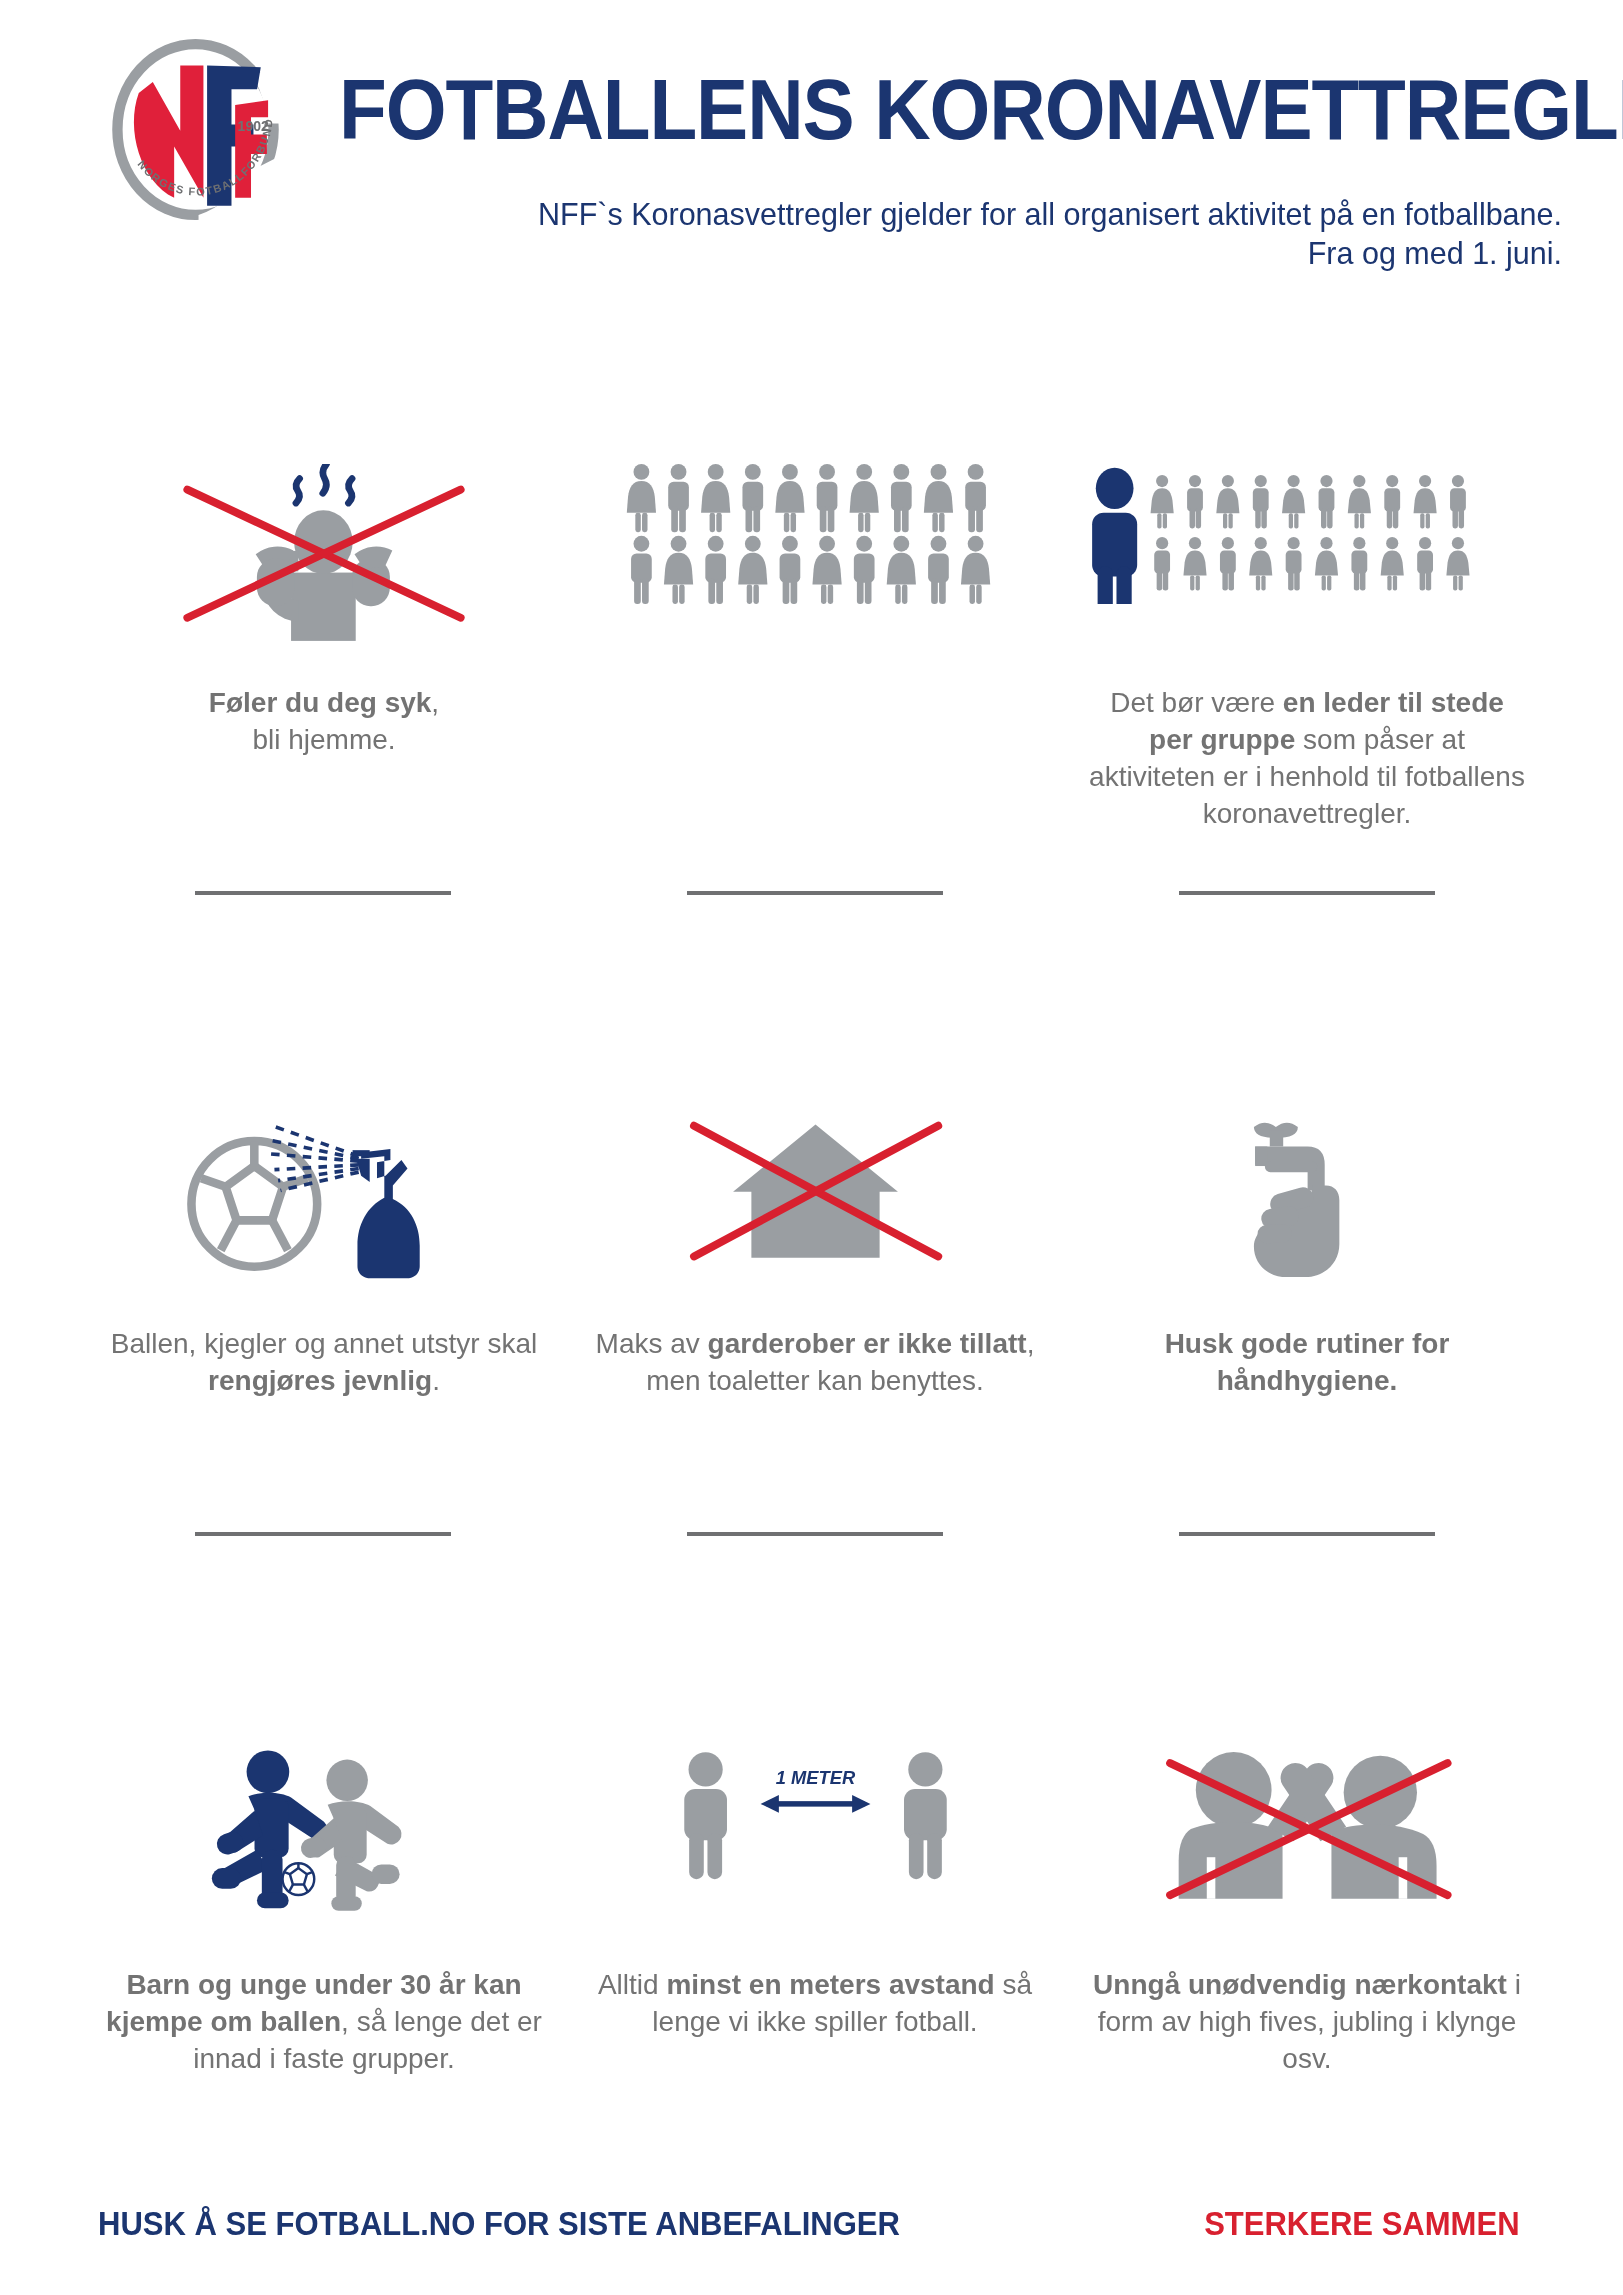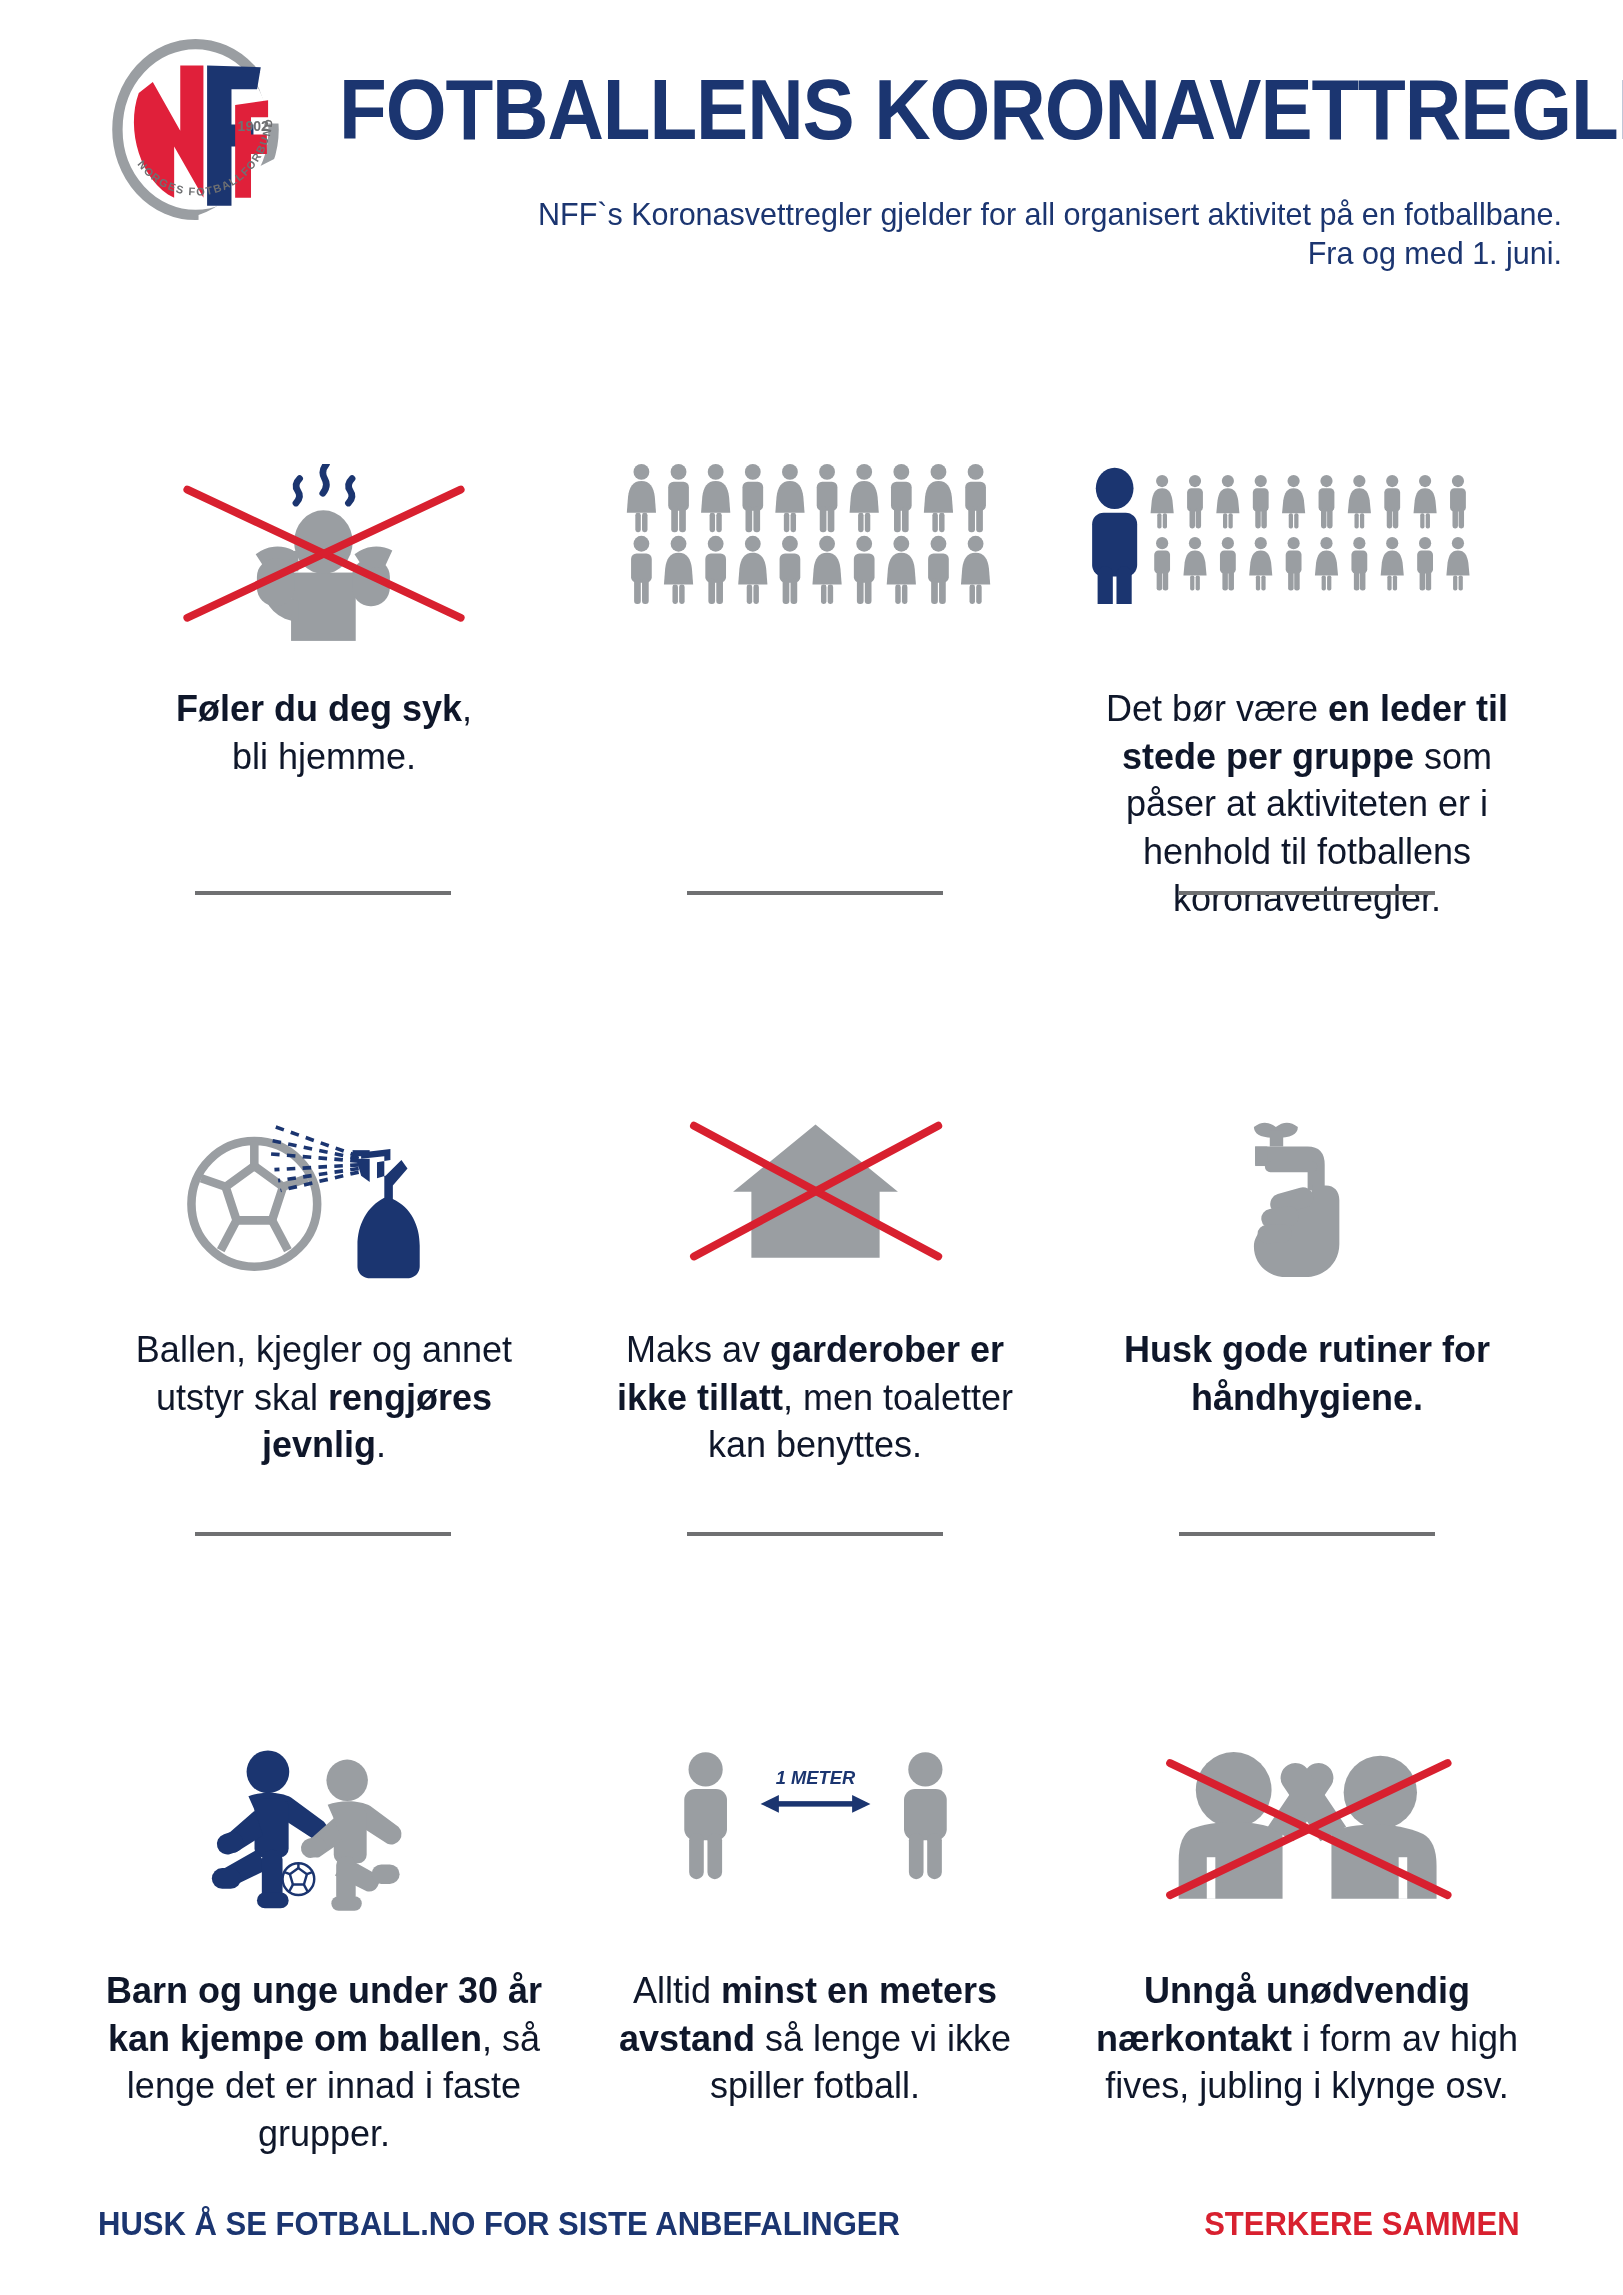--- a/index.html
+++ b/index.html
@@ -50,22 +50,22 @@
   .cell.c3{left:1075px;}
 
   .icon-box{
     height:195px;width:100%;
     display:flex;align-items:flex-start;justify-content:center;
     position:relative;
     font-style:italic;
   }
   .caption{
     margin-top:26px;
-    font-size:36px;line-height:1.32;
-    color:#0f172a;
+    font-size:28px;line-height:1.32;
+    color:#737373;
     font-weight:400;
     padding:0 12.2px;
   }
   .caption b{font-weight:bold;}
 
   .divider{
     position:absolute;
     height:4.3px;background:#6f7072;width:256px;
   }
 

